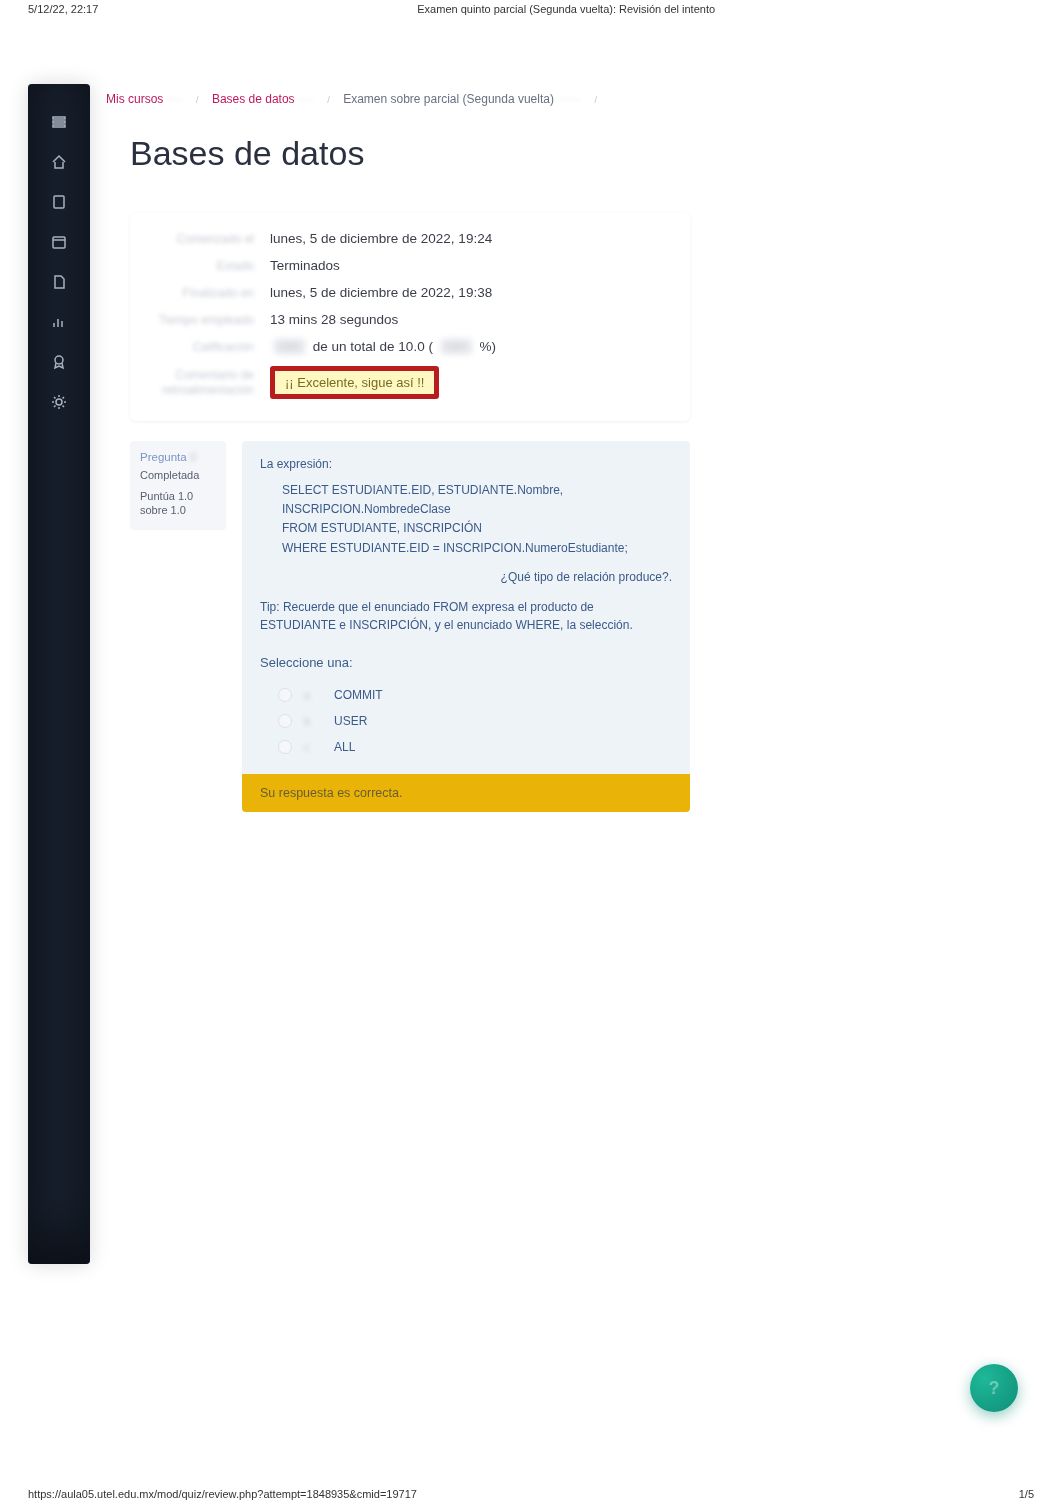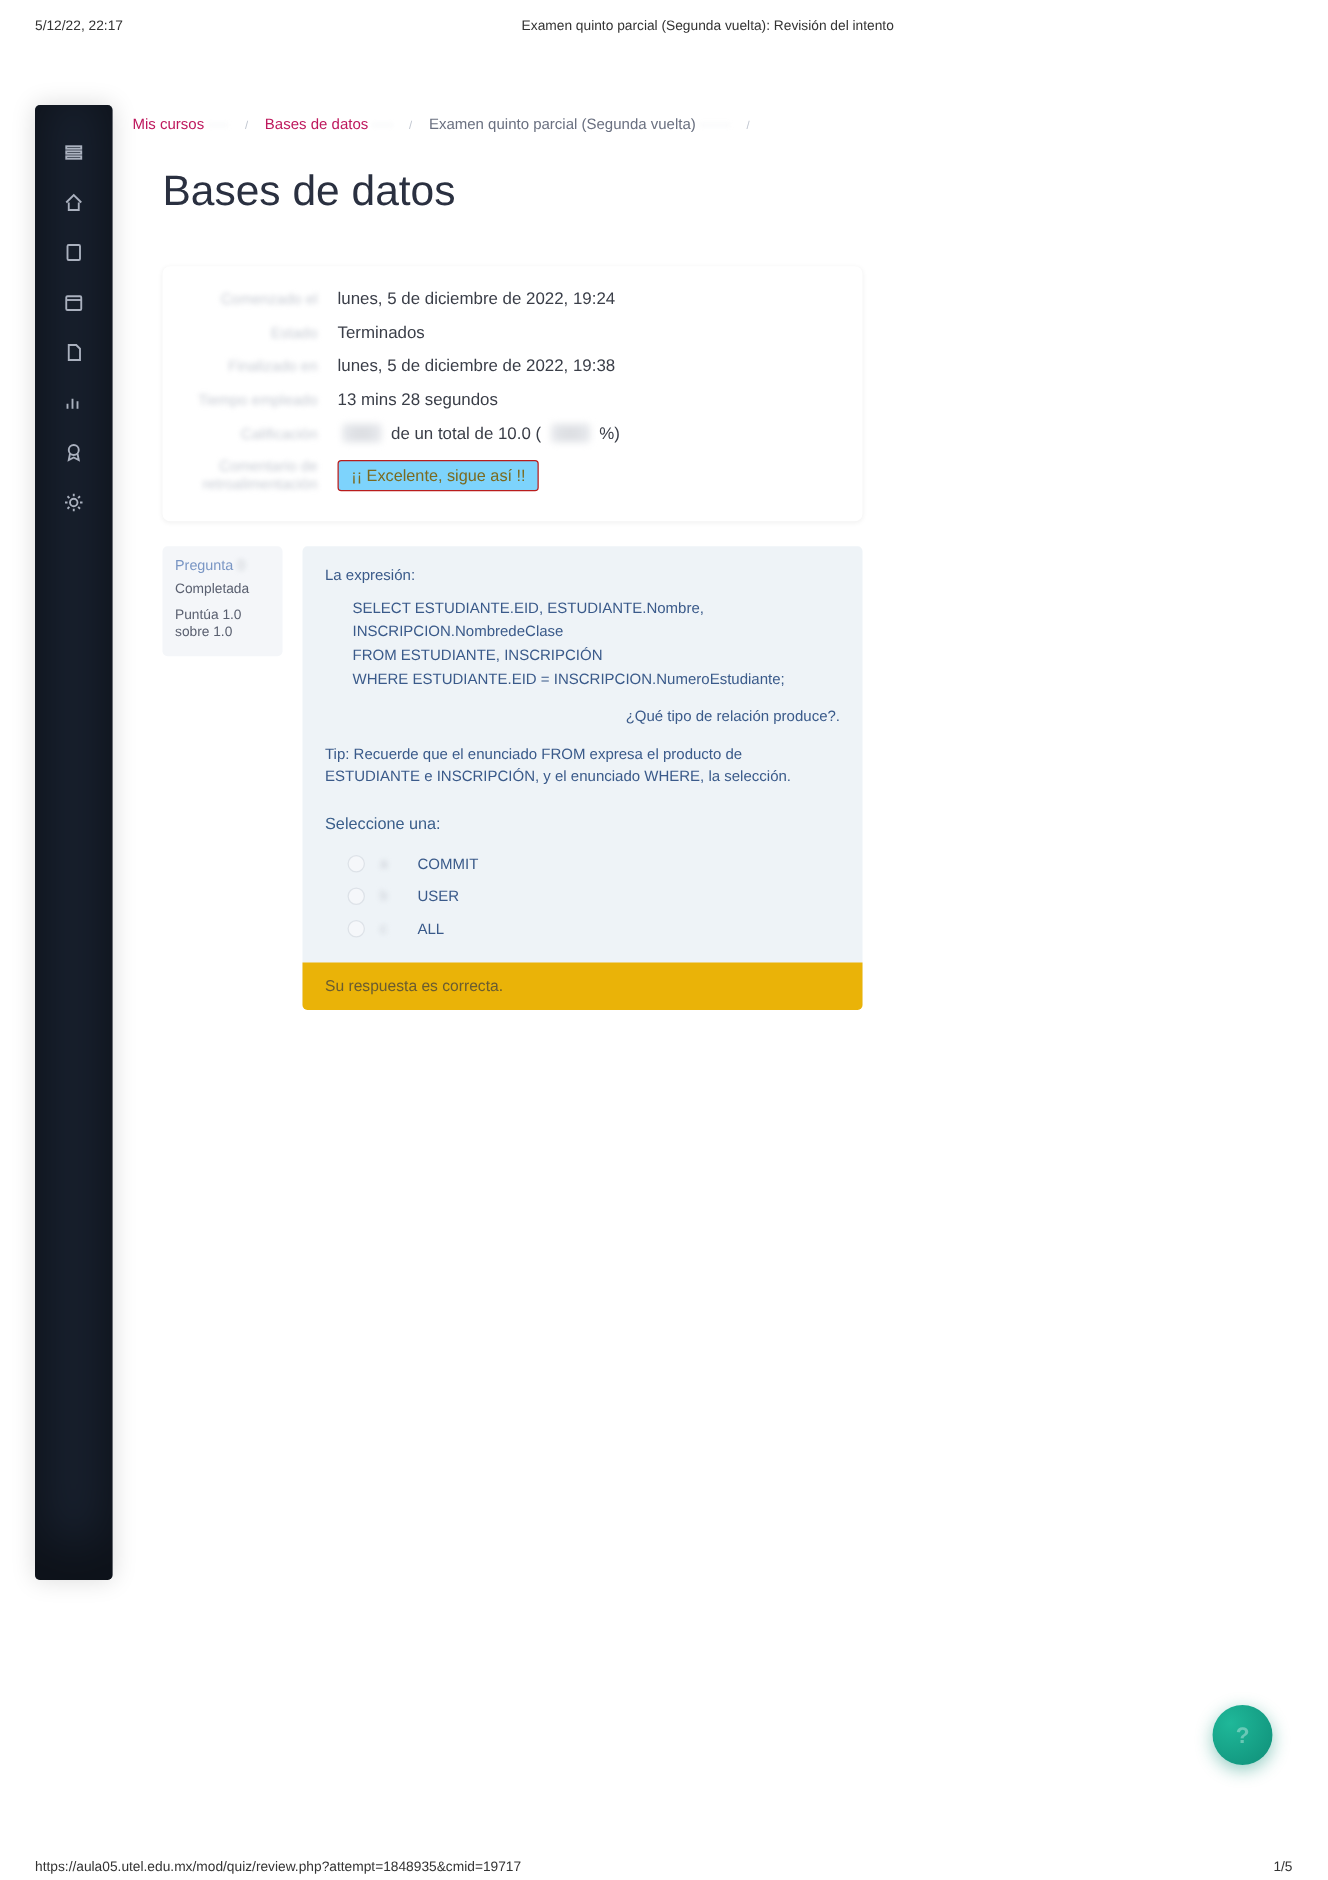--- a/index.html
+++ b/index.html
@@ -7,21 +7,21 @@
       font-family: "Segoe UI", Arial, sans-serif;
       background: #ffffff;
       color: #333;
       width: 1062px;
       height: 1504px;
       position: relative;
       overflow: hidden;
     }
     .print-header {
       position: absolute;
-      top: 15px;
+      top: 3px;
       left: 28px;
       right: 28px;
       font-size: 11px;
       color: #333;
     }
     .print-header .date { float: left; }
     .print-header .title { text-align: center; }
     .print-footer {
       position: absolute;
       bottom: 4px;
@@ -109,26 +109,26 @@
     .attempt-row .grade-blur {
       filter: blur(3px);
       background: #e4e6ea;
       border-radius: 3px;
       padding: 0 8px;
       color: #d0d2d6;
       margin: 0 4px;
     }
     .feedback-pill {
       display: inline-block;
-      background: #7dd3fc;
+      background: #fef9c3;
       color: #7a6a20;
       padding: 4px 10px;
       border-radius: 3px;
       font-size: 13px;
-      border: 1px solid #b91c1c;
+      border: 5px solid #b91c1c;
     }
 
     
     .q-wrap {
       margin: 12px 40px 0 40px;
       width: 560px;
       display: flex;
       gap: 16px;
       align-items: flex-start;
     }
@@ -277,21 +277,21 @@
 
 <div class="main">
 
   <div class="breadcrumb">
     <a href="#">Mis cursos</a>
     <span class="hidden-crumb">····</span>
     <span class="sep">/</span>
     <a href="#">Bases de datos</a>
     <span class="hidden-crumb">····</span>
     <span class="sep">/</span>
-    <span class="active">Examen quinto parcial (Segunda vuelta)</span>
+    <span class="active">Examen sobre parcial (Segunda vuelta)</span>
     <span class="hidden-crumb">······</span>
     <span class="sep">/</span>
   </div>
 
   <h1 class="page-title">Bases de datos</h1>
 
   <div class="attempt-card">
     <div class="attempt-row">
       <div class="lab">Comenzado el</div>
       <div class="val">lunes, 5 de diciembre de 2022, 19:24</div>

